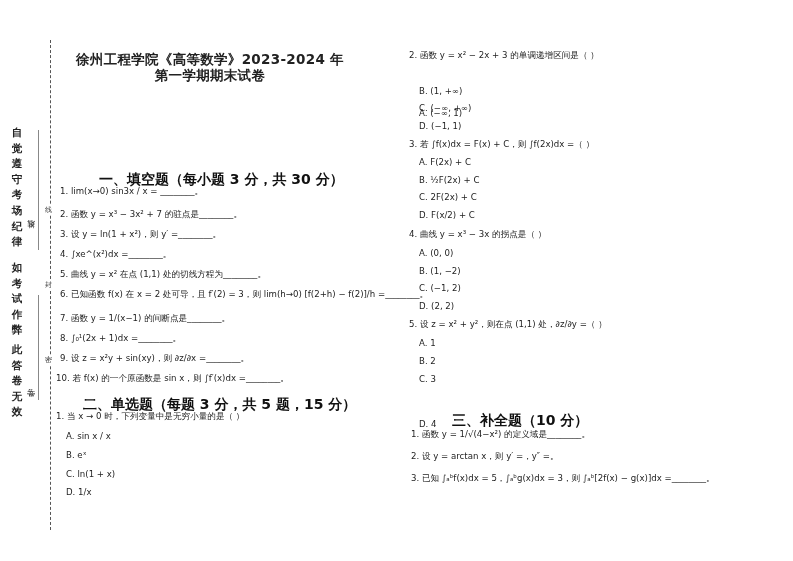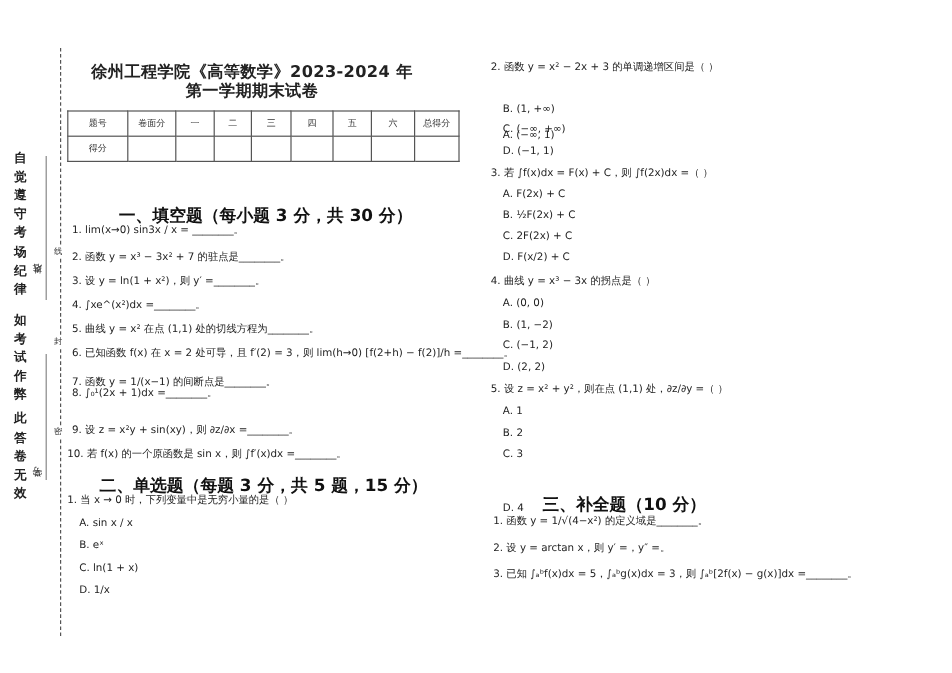--- a/index.html
+++ b/index.html
@@ -56,54 +56,32 @@
 <div class="abs vline-solid" style="top:295px;height:105px;"></div>
 <div class="abs rot" style="left:27px;top:402px;">学号</div>
 
 <div class="abs dashed"></div>
 <div class="abs tiny" style="left:45px;top:205px;background:#fff;">线</div>
 <div class="abs tiny" style="left:45px;top:280px;background:#fff;">封</div>
 <div class="abs tiny" style="left:45px;top:355px;background:#fff;">密</div>
 
 <table class="score">
   <tbody>
-      <tr>
-    <td style="width:49px;">题号</td>
-    <td style="width:39px;">卷面分</td>
-    <td style="width:31px;">一</td>
-    <td style="width:30px;">二</td>
-    <td style="width:32px;">三</td>
-    <td style="width:34px;">四</td>
-    <td style="width:31px;">五</td>
-    <td style="width:35px;">六</td>
-    <td>总得分</td>
-  </tr>
-  <tr>
-    <td>得分</td>
-    <td></td>
-    <td></td>
-    <td></td>
-    <td></td>
-    <td></td>
-    <td></td>
-    <td></td>
-    <td></td>
-  </tr>
 </tbody>
   </table>
 
 <div class="abs section-h" style="left:55px;top:171px;">一、填空题（每小题 3 分，共 30 分）</div>
 <div class="abs q" style="left:60px;top:186px;">1. lim(x→0) sin3x / x = ________。</div>
 <div class="abs q" style="left:60px;top:209px;">2. 函数 y = x³ − 3x² + 7 的驻点是________。</div>
 <div class="abs q" style="left:60px;top:229px;">3. 设 y = ln(1 + x²)，则 y′ =________。</div>
 <div class="abs q" style="left:60px;top:249px;">4. ∫xe^(x²)dx =________。</div>
 <div class="abs q" style="left:60px;top:269px;">5. 曲线 y = x² 在点 (1,1) 处的切线方程为________。</div>
 <div class="abs q" style="left:60px;top:289px;">6. 已知函数 f(x) 在 x = 2 处可导，且 f′(2) = 3，则 lim(h→0) [f(2+h) − f(2)]/h =________。</div>
 <div class="abs q" style="left:60px;top:313px;">7. 函数 y = 1/(x−1) 的间断点是________。</div>
-<div class="abs q" style="left:60px;top:322px;">8. ∫₀¹(2x + 1)dx =________。</div>
+<div class="abs q" style="left:60px;top:333px;">8. ∫₀¹(2x + 1)dx =________。</div>
 <div class="abs q" style="left:60px;top:353px;">9. 设 z = x²y + sin(xy)，则 ∂z/∂x =________。</div>
 <div class="abs q" style="left:56px;top:373px;">10. 若 f(x) 的一个原函数是 sin x，则 ∫f′(x)dx =________。</div>
 
 <div class="abs section-h" style="left:39px;top:396px;">二、单选题（每题 3 分，共 5 题，15 分）</div>
 <div class="abs q" style="left:56px;top:411px;text-align:center;">1. 当 x → 0 时，下列变量中是无穷小量的是（ ）</div>
 <div class="abs opt" style="left:66px;top:431px;">A. sin x / x</div>
 <div class="abs opt" style="left:66px;top:450px;">B. eˣ</div>
 <div class="abs opt" style="left:66px;top:469px;">C. ln(1 + x)</div>
 <div class="abs opt" style="left:66px;top:487px;">D. 1/x</div>
 

